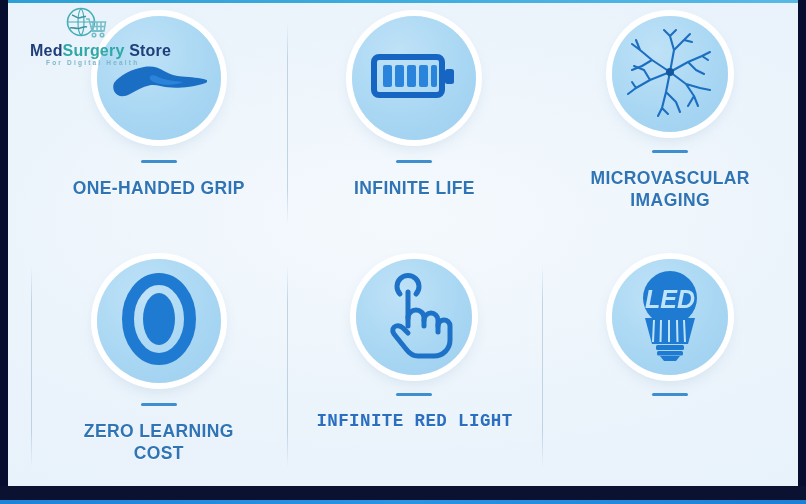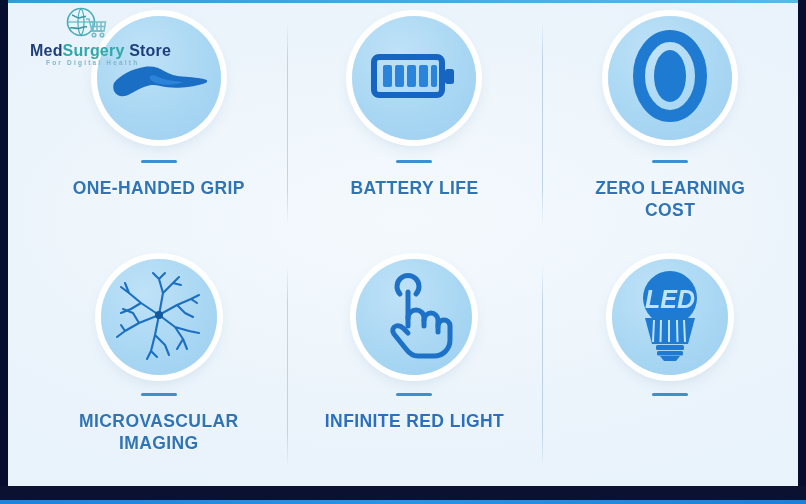--- a/index.html
+++ b/index.html
@@ -75,21 +75,21 @@
     margin-top:14px;
     color:#2f74b5;
     font-size:17.5px;
     font-weight:700;
     letter-spacing:.4px;
     line-height:1.28;
     text-align:center;
     max-width:230px;
     text-shadow:0 1px 0 rgba(255,255,255,.7);
   }
-  .label.accent{color:#2a6fc0;}
+  .label.accent{color:#2a6fc0;font-family:Liberation Mono, monospace;}
 
   
   .logo{
     position:absolute;left:22px;top:6px;
     width:150px;height:62px;
     display:flex;flex-direction:column;align-items:flex-start;
     pointer-events:none;
   }
   .logo-mark{
     position:absolute;left:32px;top:0px;width:46px;height:40px;opacity:.92;
@@ -142,37 +142,21 @@
                 <rect x="24" y="17" width="9" height="22" rx="2"></rect>
                 <rect x="36" y="17" width="9" height="22" rx="2"></rect>
                 <rect x="48" y="17" width="9" height="22" rx="2"></rect>
                 <rect x="60" y="17" width="6" height="22" rx="2"></rect>
               </g>
             </svg>
           </span>
         </div>
         <div class="divider-line"></div>
         <div class="label">
-          <div>BATTERY LIFE</div>
-        </div>
-      </div>
-
-      <div class="cell row1 vdiv">
-        <div class="circle">
-          <span>
-            <svg width="86" height="92" viewBox="0 0 86 92">
-              <ellipse cx="43" cy="46" rx="31" ry="40" fill="none" stroke="#1f7ad1" stroke-width="12"></ellipse>
-              <ellipse cx="43" cy="46" rx="16" ry="26" fill="#1f7ad1"></ellipse>
-            </svg>
-          </span>
-        </div>
-        <div class="divider-line"></div>
-        <div class="label">
-          <div>ZERO LEARNING</div>
-          <div>COST</div>
+          <div>INFINITE LIFE</div>
         </div>
       </div>
 
       <div class="cell row2">
         <div class="circle">
           <span>
             <svg width="96" height="92" viewBox="0 0 96 92">
               <g fill="none" stroke="#1c6fc0" stroke-width="2.1" stroke-linecap="round">
                 <path d="M48 46 L52 24 M52 24 L48 10 M52 24 L62 14 M48 10 L42 4 M48 10 L54 4 M62 14 L68 8 M62 14 L70 16"></path>
                 <path d="M48 46 L66 36 M66 36 L80 30 M66 36 L74 44 M80 30 L88 26 M80 30 L86 34 M74 44 L82 48"></path>
@@ -182,20 +166,36 @@
                 <path d="M48 46 L30 34 M30 34 L18 24 M30 34 L20 40 M18 24 L10 18 M18 24 L14 14 M20 40 L10 44"></path>
               </g>
               <circle cx="48" cy="46" r="4" fill="#13579c"></circle>
             </svg>
           </span>
         </div>
         <div class="divider-line"></div>
         <div class="label">
           <div>MICROVASCULAR</div>
           <div>IMAGING</div>
+        </div>
+      </div>
+
+      <div class="cell row1 vdiv">
+        <div class="circle">
+          <span>
+            <svg width="86" height="92" viewBox="0 0 86 92">
+              <ellipse cx="43" cy="46" rx="31" ry="40" fill="none" stroke="#1f7ad1" stroke-width="12"></ellipse>
+              <ellipse cx="43" cy="46" rx="16" ry="26" fill="#1f7ad1"></ellipse>
+            </svg>
+          </span>
+        </div>
+        <div class="divider-line"></div>
+        <div class="label">
+          <div>ZERO LEARNING</div>
+          <div>COST</div>
         </div>
       </div>
 
       <div class="cell row2 vdiv">
         <div class="circle">
           <span>
             <svg width="80" height="90" viewBox="0 0 80 90">
               <g fill="none" stroke="#1d72c8" stroke-width="5" stroke-linecap="round" stroke-linejoin="round">
                 <path d="M26 24a11 11 0 1 1 16 0"></path>
                 <path d="M34 22v34"></path>

